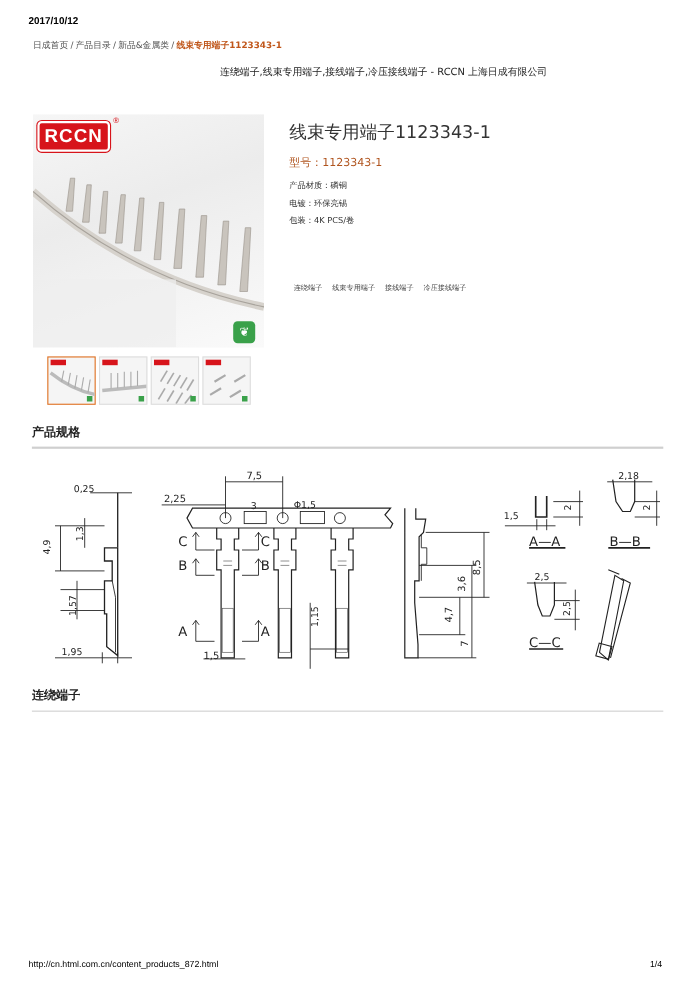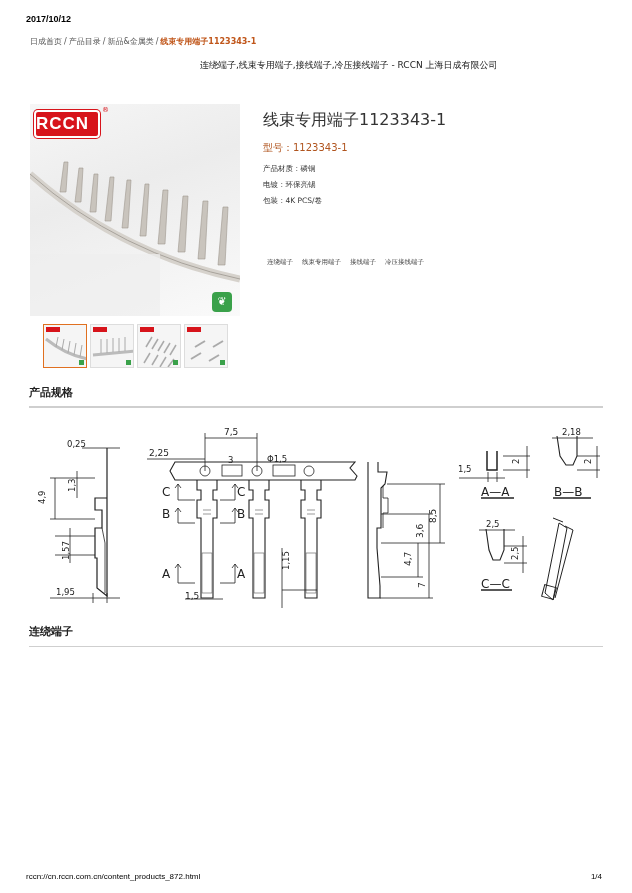--- a/index.html
+++ b/index.html
@@ -5,21 +5,21 @@
   * { box-sizing: border-box; margin: 0; padding: 0; }
   html, body { width: 632px; height: 893px; background: #fff; overflow: hidden; }
   body { position: relative; font-family: "DejaVu Sans", "Liberation Sans", sans-serif; color: #333; }
   .hdr-date { position: absolute; left: 26px; top: 14px; font-family: "Liberation Sans", sans-serif; font-size: 9px; color: #000; font-weight: bold; }
   .hdr-title { position: absolute; left: 200px; top: 14px; font-size: 9px; color: #222; white-space: nowrap; margin-top: 45px; }
   .crumb { position: absolute; left: 30px; top: 36px; font-size: 8px; color: #555; white-space: nowrap; }
   .crumb .cur { color: #c0561a; font-weight: bold; }
   .crumb .sep { margin: 0 2px; }
 
   .main-img { position: absolute; left: 30px; top: 104px; width: 210px; height: 212px; background: linear-gradient(160deg, #f6f6f6 0%, #ececec 40%, #fafafa 100%); overflow: hidden; }
-  .logo { position: absolute; left: 4px; top: 6px; width: 66px; height: 28px; background: #d7141b; border-radius: 4px; border: 2px solid #fff; box-shadow: 0 0 0 1px #d7141b; color: #fff; font-family: "Liberation Sans", sans-serif; font-weight: bold; font-size: 17px; line-height: 24px; letter-spacing: 1px; }
+  .logo { position: absolute; left: 4px; top: 6px; width: 66px; height: 28px; background: #d7141b; border-radius: 4px; border: 2px solid #fff; box-shadow: 0 0 0 1px #d7141b; color: #fff; font-family: "Liberation Sans", sans-serif; font-weight: bold; font-size: 17px; text-align: center; line-height: 24px; letter-spacing: 1px; }
   .reg { position: absolute; left: 72px; top: 2px; font-size: 7px; color: #d7141b; }
   .leaf-badge { position: absolute; right: 8px; bottom: 4px; width: 20px; height: 20px; border-radius: 4px; background: #3aa14a; color: #fff; font-size: 11px; text-align: center; line-height: 20px; }
   .terms { position: absolute; left: 0; top: 0; width: 100%; height: 100%; }
 
   .thumbs { position: absolute; left: 43px; top: 324px; display: flex; gap: 3px; }
   .thumb { width: 44px; height: 44px; border: 1px solid #ddd; background: #f5f5f5; position: relative; overflow: hidden; }
   .thumb.active { border: 1px solid #e07020; }
   .thumb .mini-logo { position: absolute; left: 2px; top: 2px; width: 14px; height: 5px; background: #d7141b; }
   .thumb .mini-badge { position: absolute; right: 2px; bottom: 2px; width: 5px; height: 5px; background: #3aa14a; }
 
@@ -292,14 +292,14 @@
       <text x="456" y="78">A—A</text>
       <text x="529" y="78">B—B</text>
       <text x="456" y="170">C—C</text>
     </g>
   </g>
 </svg>
 
 <div class="sec-title" style="top:624px">连绕端子</div>
 <div class="sec-line" style="top:646px;height:1px"></div>
 
-<div class="foot-url">rccn://cn.rccn.com.cn/content_products_872.html</div>
+<div class="foot-url">http://cn.html.com.cn/content_products_872.html</div>
 <div class="foot-page">1/4</div>
 
 </body></html>

